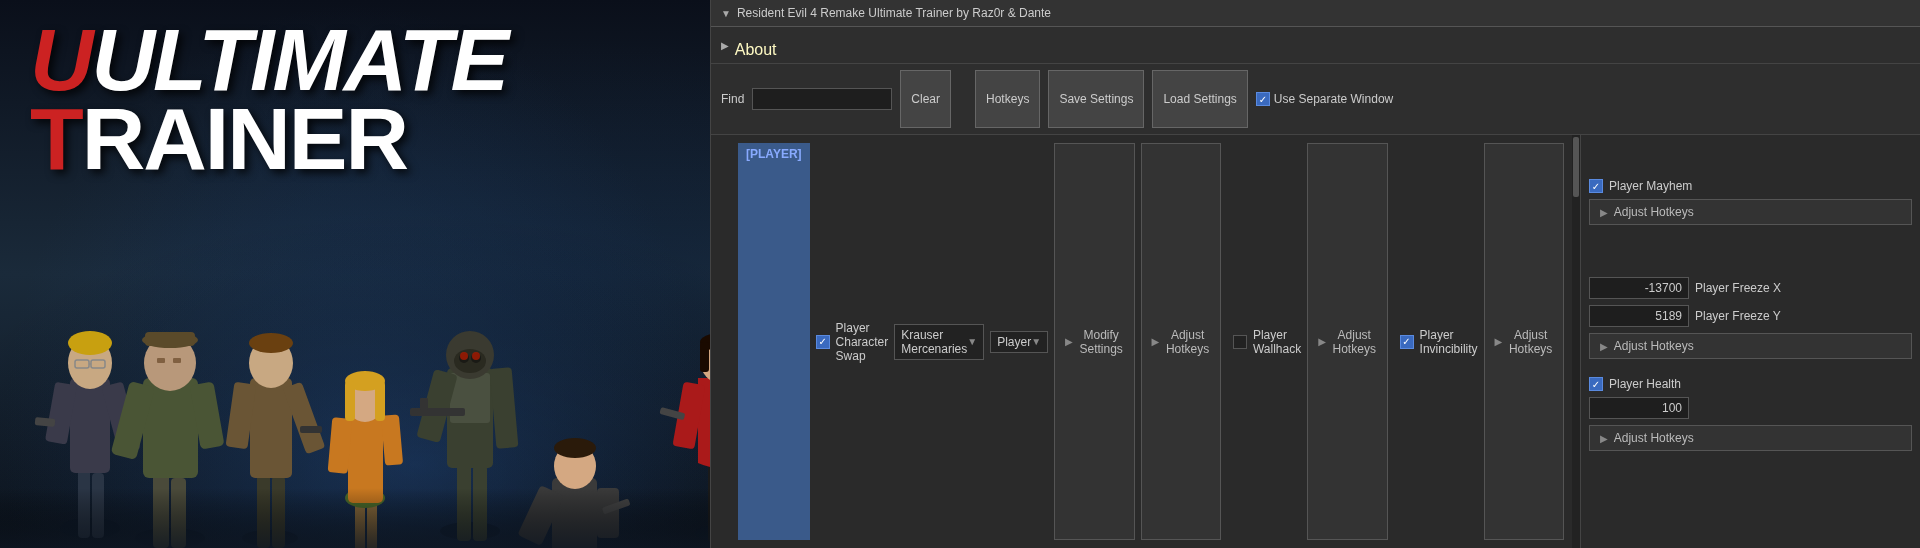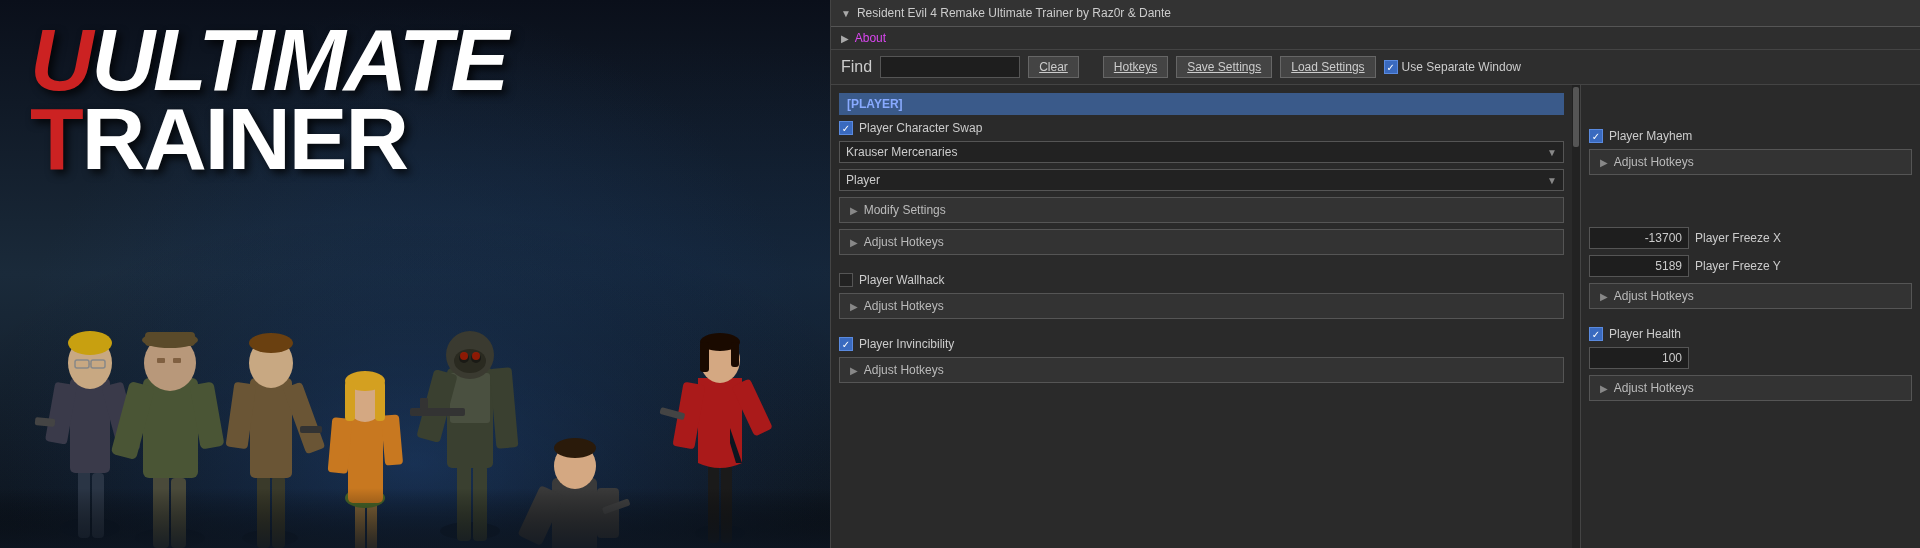--- a/index.html
+++ b/index.html
@@ -7,21 +7,21 @@
       width: 1920px;
       height: 548px;
       overflow: hidden;
       display: flex;
       font-family: 'Segoe UI', Arial, sans-serif;
       background: #1a1a2e;
     }
 
     
     .left-panel {
-      width: 830px;
+      width: 710px;
       height: 548px;
       position: relative;
       background: linear-gradient(135deg, #0d1117 0%, #1a2535 40%, #0d1a2a 100%);
       overflow: hidden;
       flex-shrink: 0;
     }
 
     .left-panel-bg {
       position: absolute;
       inset: 0;
@@ -106,57 +106,57 @@
       gap: 6px;
       border-bottom: 1px solid #444;
     }
 
     .about-arrow {
       color: #aaa;
       font-size: 10px;
     }
 
     .about-label {
-      color: #d946ef;
-      font-size: 12px;
+      color: #fef9c3;
+      font-size: 16px;
+      margin-top: 10px;
     }
 
     
     .find-row {
       background: #2e2e2e;
       padding: 6px 10px;
       display: flex;
       align-items: center;
       gap: 8px;
       border-bottom: 1px solid #444;
     }
 
     .find-label {
       color: #ccc;
-      font-size: 16px;
+      font-size: 12px;
     }
 
     .find-input {
       background: #1e1e1e;
       border: 1px solid #555;
       color: #ccc;
       padding: 3px 6px;
       font-size: 12px;
       width: 140px;
       outline: none;
     }
 
     .btn-small {
       background: #444;
       border: 1px solid #666;
       color: #ccc;
-      padding: 3px 10px;
+      padding: 21px 10px;
       font-size: 12px;
       cursor: pointer;
-      text-decoration: underline;
     }
 
     .use-separate-window {
       display: flex;
       align-items: center;
       gap: 4px;
       color: #ccc;
       font-size: 12px;
     }
 
@@ -177,23 +177,24 @@
       flex: 1;
       display: flex;
       overflow: hidden;
     }
 
     
     .left-col {
       flex: 1;
       padding: 8px;
       display: flex;
-      flex-direction: column;
+      flex-direction: row;
       gap: 6px;
       overflow-y: auto;
+      margin-left: 19px;
     }
 
     
     .right-col {
       width: 340px;
       padding: 8px;
       display: flex;
       flex-direction: column;
       gap: 6px;
       border-left: 1px solid #444;

